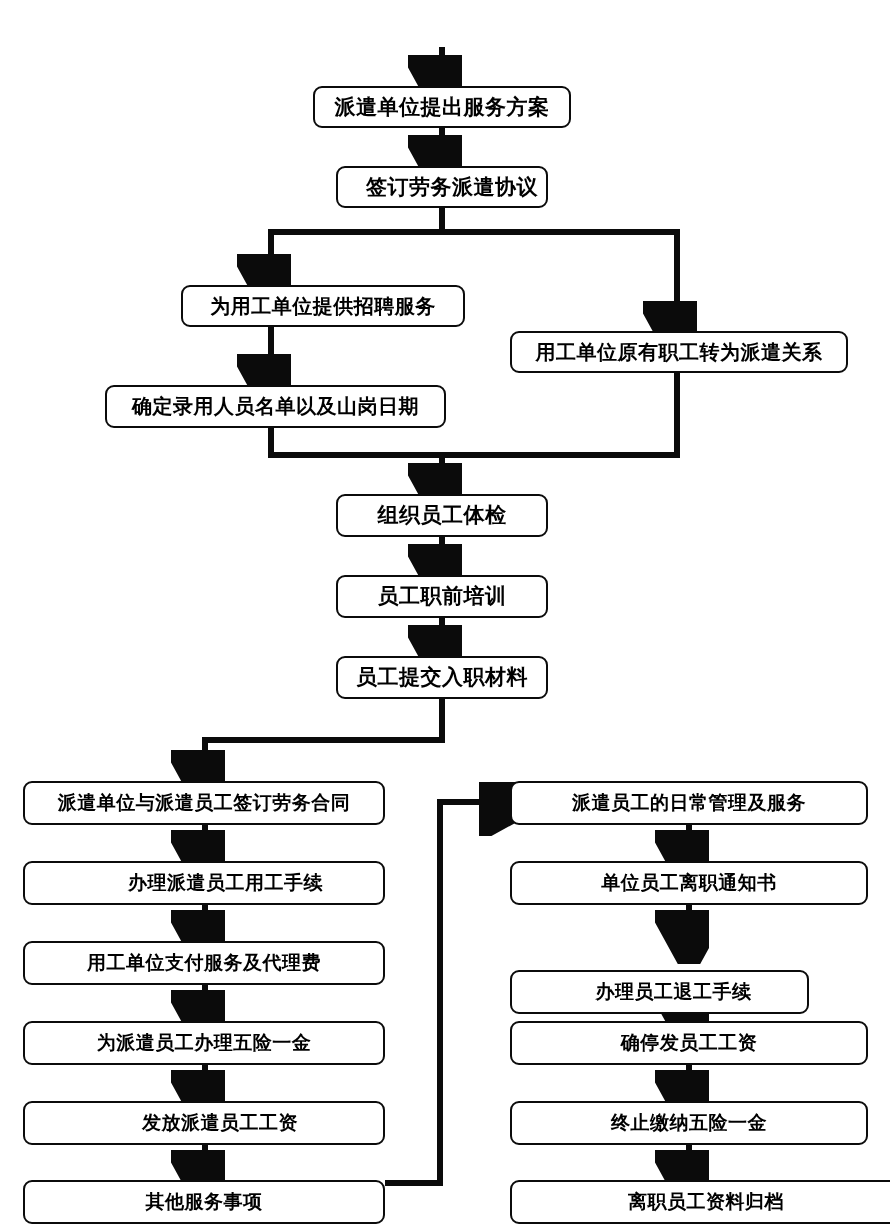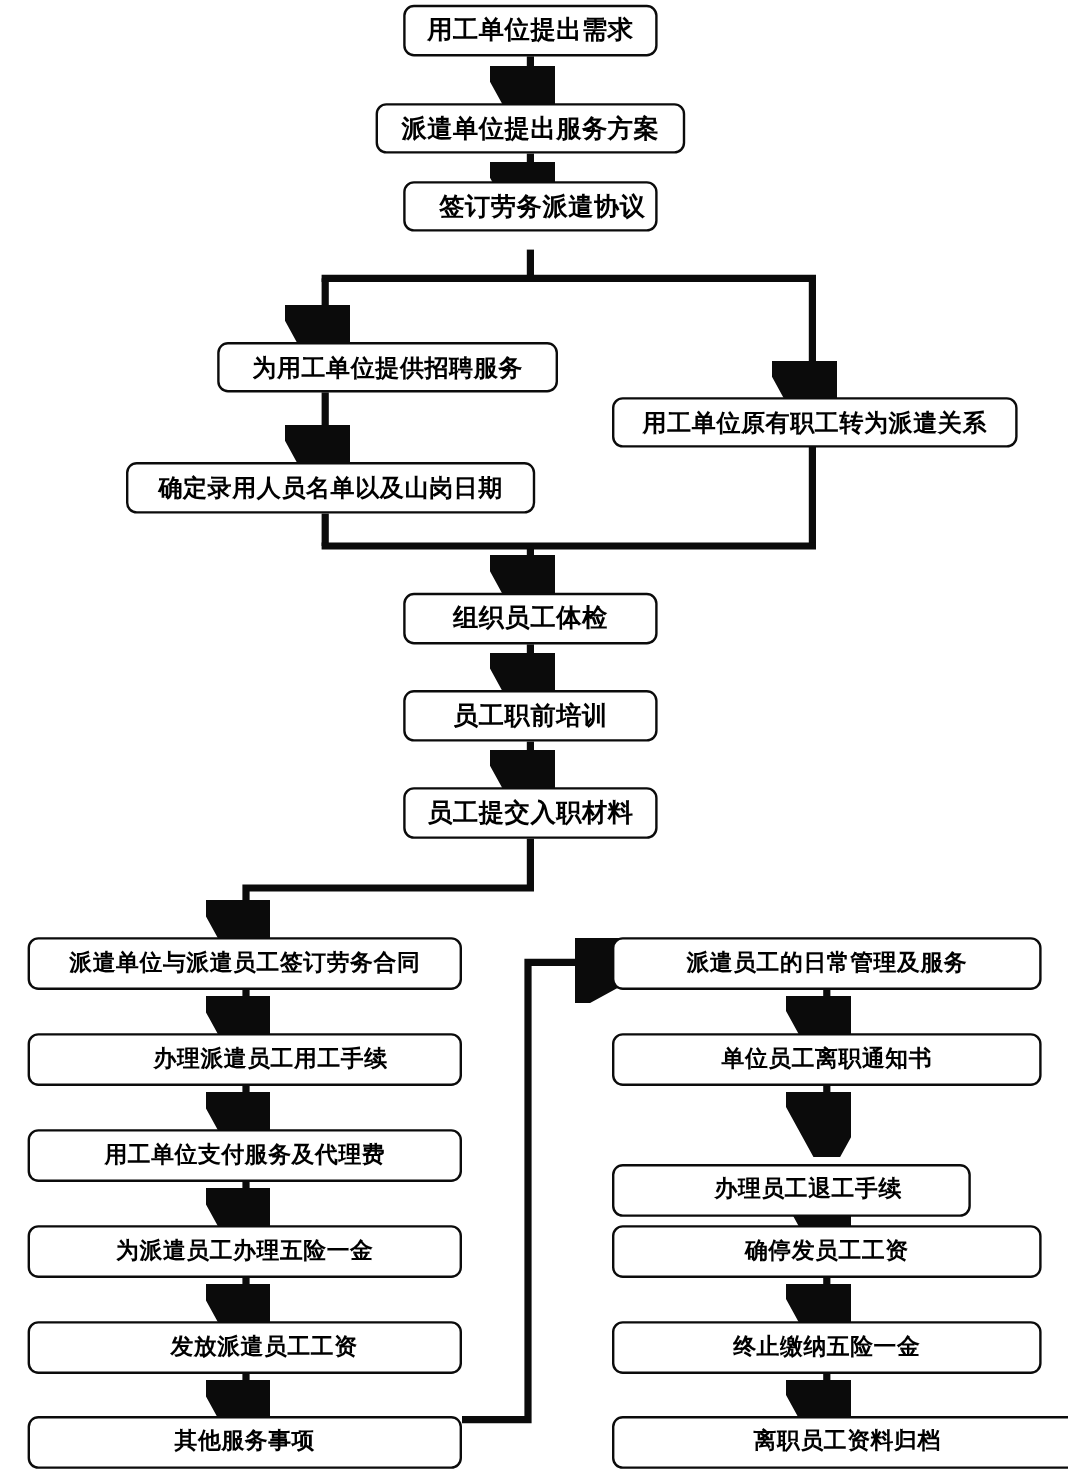--- a/index.html
+++ b/index.html
@@ -76,25 +76,24 @@
 
     <path d="M385,1183 L440,1183 L440,802 L504,802" marker-end="url(#ah)"></path>
 
     <line x1="689" y1="825" x2="689" y2="855" marker-end="url(#ah)"></line>
     <line x1="689" y1="905" x2="689" y2="935" marker-end="url(#ah)"></line>
     <line x1="689" y1="985" x2="689" y2="1015" marker-end="url(#ah)"></line>
     <line x1="689" y1="1065" x2="689" y2="1095" marker-end="url(#ah)"></line>
     <line x1="689" y1="1145" x2="689" y2="1175" marker-end="url(#ah)"></line>
   </svg>
 
-  <div class="node n-size-a" style="left:336px;top:4px;width:212px;height:43px;">用工单位提出需求</div>
 
   <div class="node n-size-a" style="left:313px;top:86px;width:258px;height:42px;">派遣单位提出服务方案</div>
 
-  <div class="node n-size-a" style="left:336px;top:151px;width:212px;height:42px;padding-left:20px;">签订劳务派遣协议</div>
+  <div class="node n-size-a" style="left:336px;top:166px;width:212px;height:42px;padding-left:20px;">签订劳务派遣协议</div>
 
   <div class="node n-size-b" style="left:133px;top:285px;width:284px;height:42px;margin-left:48px;">为用工单位提供招聘服务</div>
 
   <div class="node n-size-b" style="left:510px;top:331px;width:338px;height:42px;">用工单位原有职工转为派遣关系</div>
 
   <div class="node n-size-b" style="left:105px;top:385px;width:341px;height:43px;">确定录用人员名单以及山岗日期</div>
 
   <div class="node n-size-a" style="left:336px;top:494px;width:212px;height:43px;">组织员工体检</div>
 
   <div class="node n-size-a" style="left:336px;top:575px;width:212px;height:43px;">员工职前培训</div>

